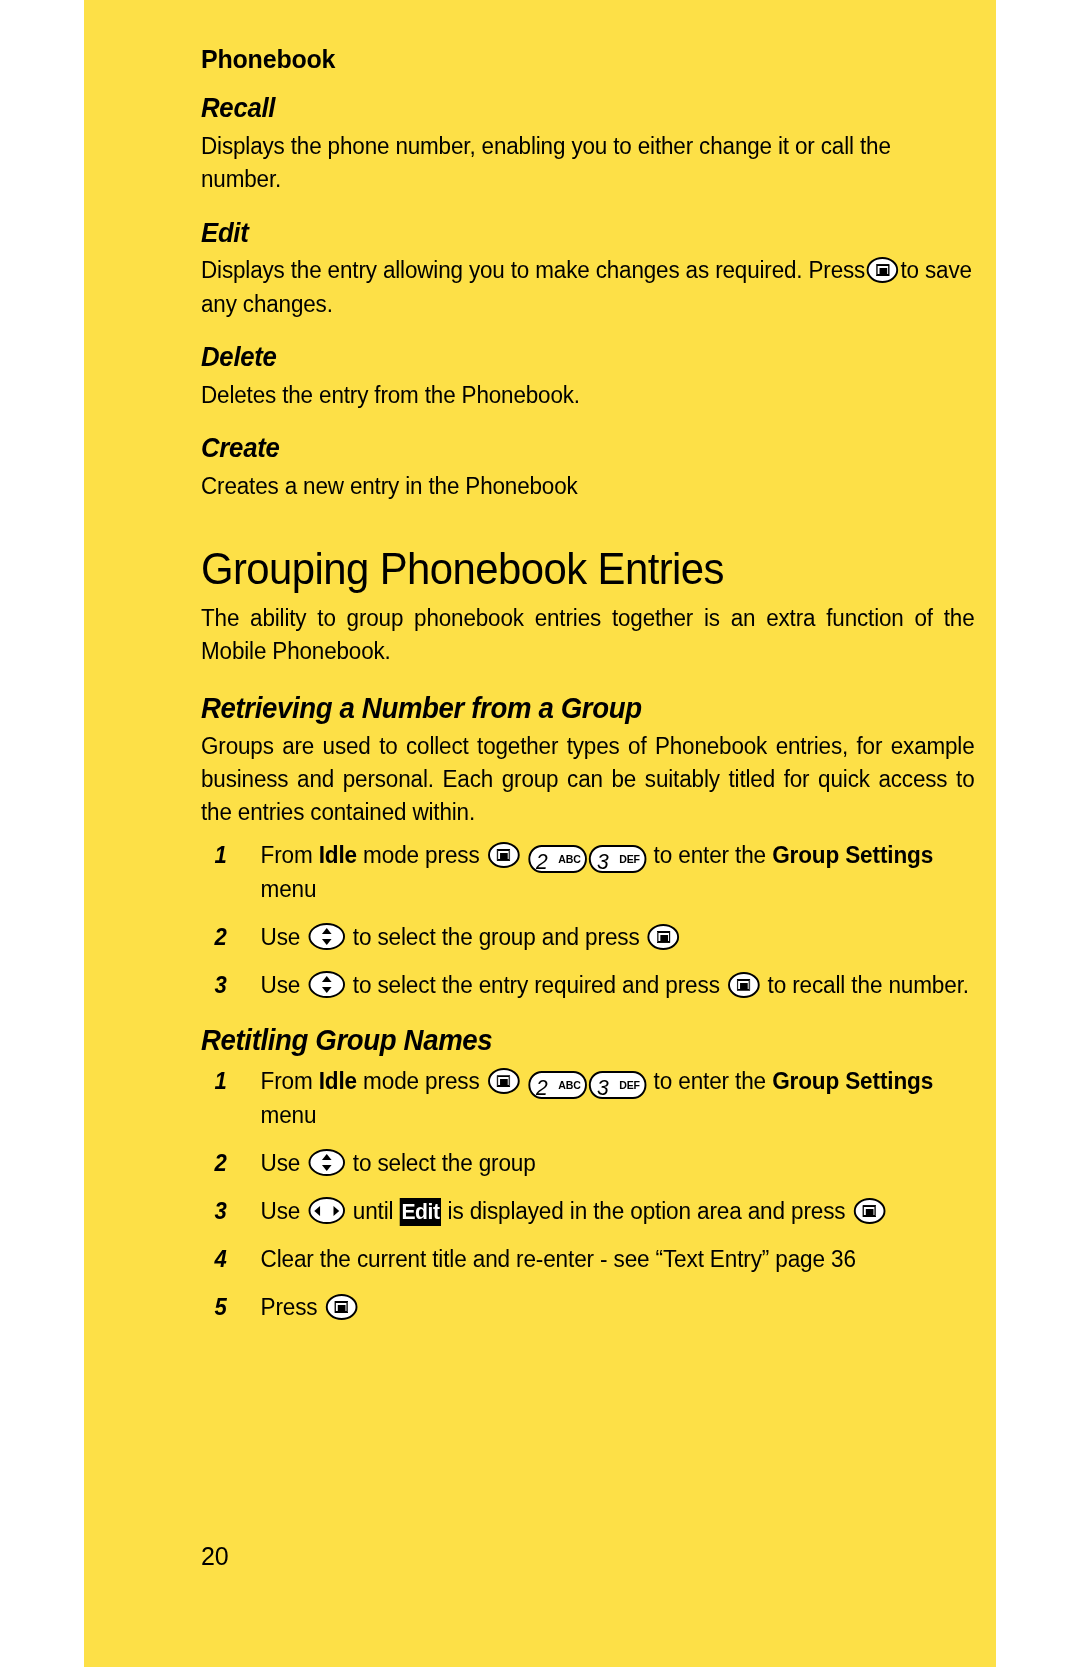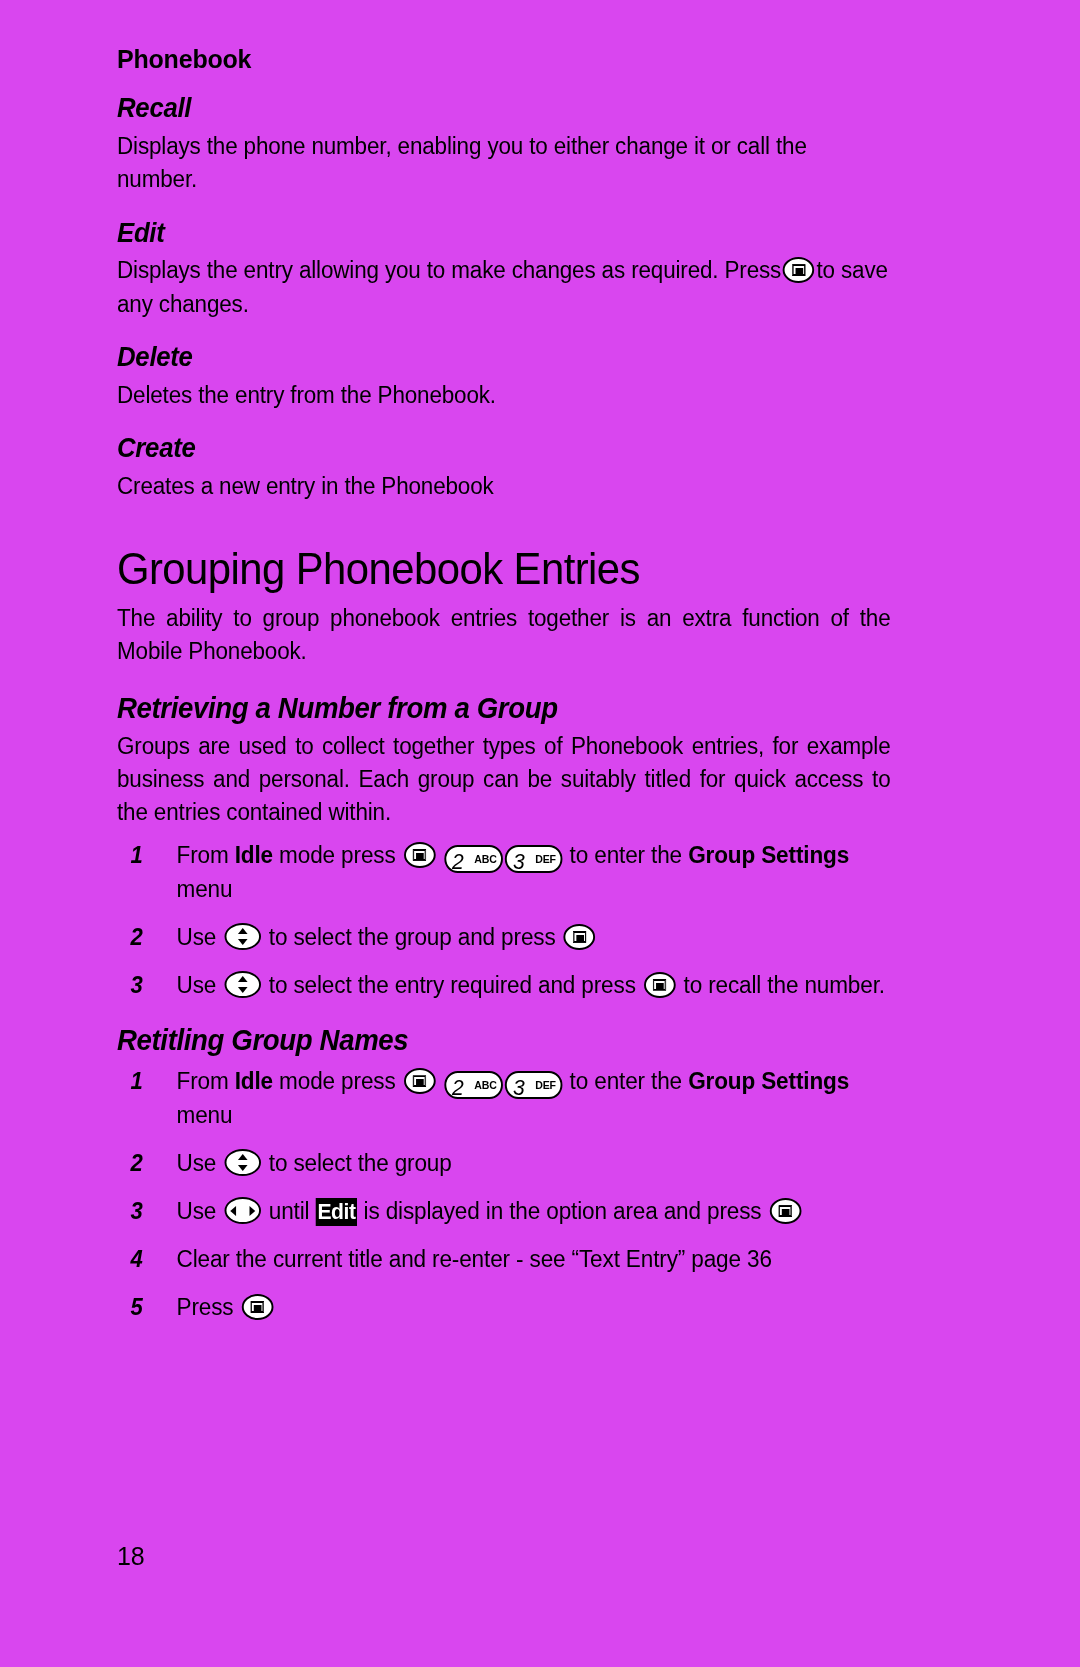--- a/index.html
+++ b/index.html
@@ -2,23 +2,23 @@
 <html><head>
 <meta charset="utf-8">
 <style>
   html, body {
     margin: 0;
     padding: 0;
     background: #ffffff;
   }
   .page {
     position: relative;
-    width: 1080px;
+    width: 912px;
     height: 1667px;
-    background: #d946ef;
+    background: #fde047;
     margin: 0 auto;
     font-family: "Liberation Sans", "DejaVu Sans", sans-serif;
     color: #000000;
     box-sizing: border-box;
     overflow: hidden;
   }
   .content {
     position: absolute;
     left: 117px;
     top: 0;
@@ -301,15 +301,15 @@
               <span class="sq-fill"></span>
             </span></span></li>
         <li><span class="num">4</span><span>Clear the current title and re-enter - see “Text Entry” page 36</span></li>
         <li><span class="num">5</span><span>Press </span><span class="key key-soft"><span class="sq-outline">
               <span class="sq-fill"></span>
             </span></span></li>
       </ol>
 
   </div>
 
-  <div class="folio">18</div>
+  <div class="folio">20</div>
 
 </div>
 
 </body></html>

